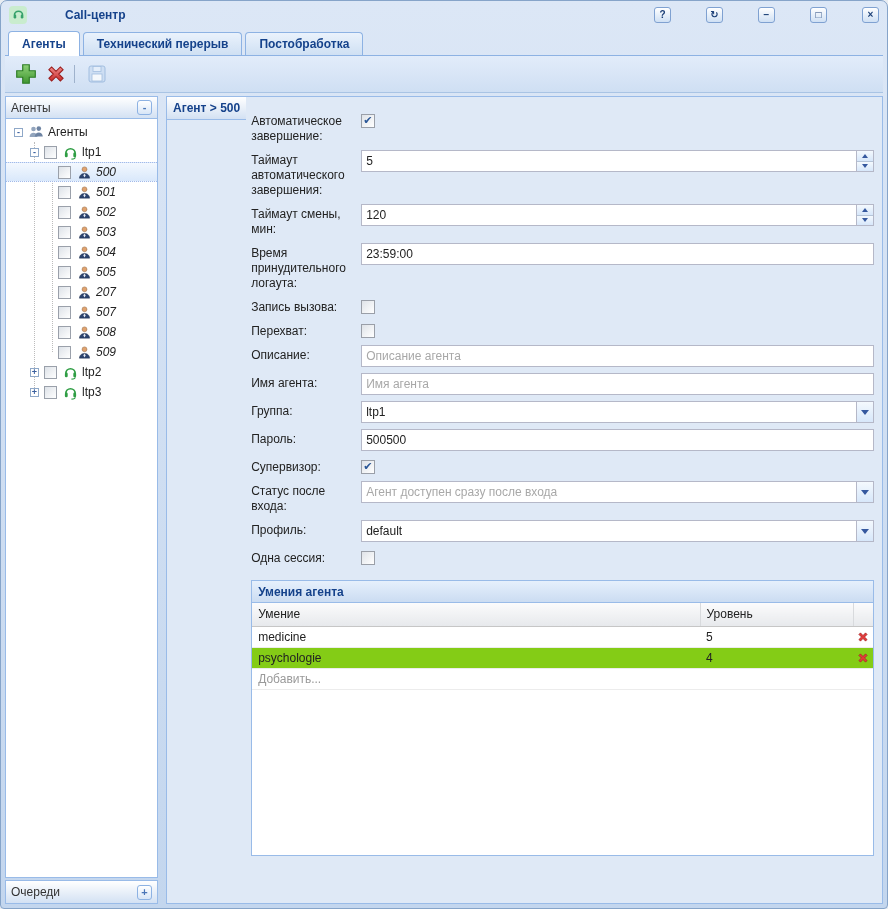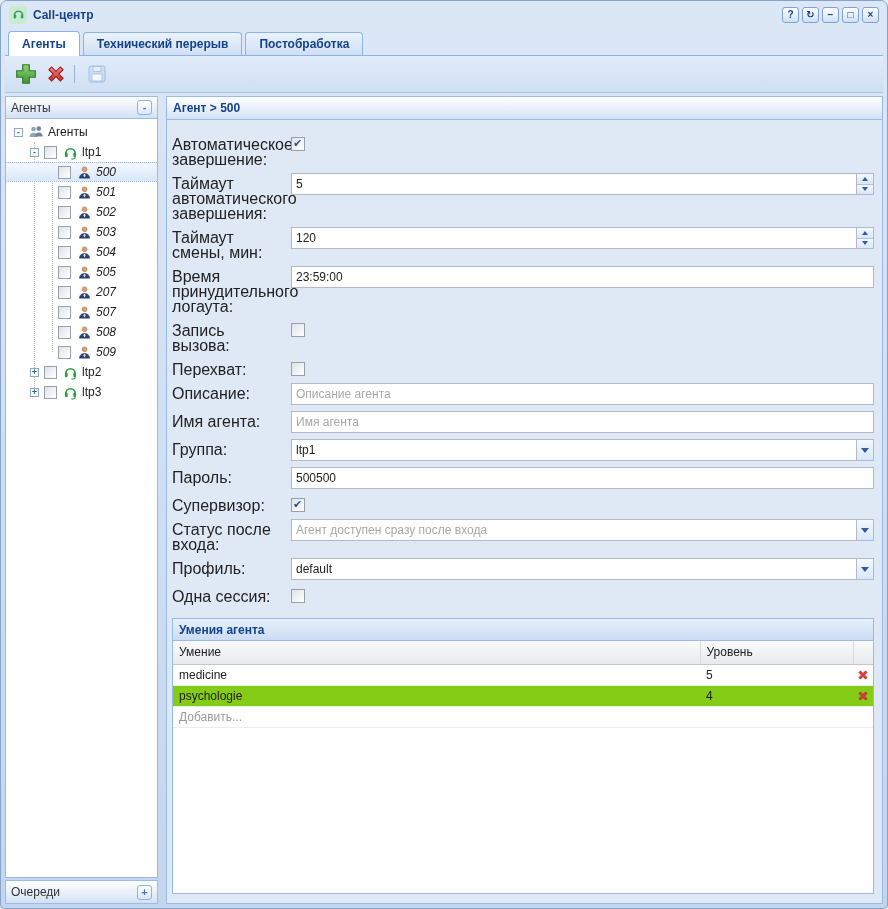--- a/index.html
+++ b/index.html
@@ -6,21 +6,21 @@
   *{box-sizing:border-box;}
   .window{
     width:888px;height:909px;margin:0 auto;
     border:1px solid #86a4c9;border-radius:7px 7px 4px 4px;
     background:linear-gradient(#dce7f6,#c3d6ee);
     padding:0 4px 4px 4px;
     display:flex;flex-direction:column;
     overflow:hidden;
   }
   
-  .titlebar{height:27px;display:flex;align-items:center;padding:0 4px;}
+  .titlebar{height:27px;display:flex;align-items:center;padding:0 4px;gap:32px;}
   .app-icon{width:18px;height:18px;border-radius:4px;background:#c9ecce;display:flex;align-items:center;justify-content:center;margin-right:6px;}
   .win-title{font-size:12px;font-weight:bold;color:#15428b;flex:1;}
   .win-btn{width:17px;height:16px;margin-left:3px;border:1px solid #7fa1d1;border-radius:3px;
     background:linear-gradient(#ffffff,#cfe0f4);color:#1b3f77;font-size:10px;font-weight:bold;
     line-height:14px;text-align:center;cursor:pointer;}
   
   .tabbar{height:28px;display:flex;align-items:flex-end;padding-left:3px;border-bottom:1px solid #8db2e3;}
   .tab{height:23px;line-height:22px;padding:0 13px;margin-right:3px;font-size:12px;font-weight:bold;color:#15428b;
     border:1px solid #8db2e3;border-bottom:none;border-radius:4px 4px 0 0;
     background:linear-gradient(#eaf2fc,#cfe0f3);cursor:pointer;}
@@ -53,26 +53,26 @@
   .trow.selected{background:linear-gradient(#f3f8fe,#d9e8fb);border-top:1px dotted #a3bae9;border-bottom:1px dotted #a3bae9;}
   .expander{width:9px;height:9px;border:1px solid #8fa8c8;background:#fff;color:#3a5f9e;
     font-size:9px;line-height:7px;text-align:center;margin-right:5px;flex:none;cursor:pointer;font-weight:bold;}
   .tree-cb{width:13px;height:13px;border:1px solid #9aa0aa;background:linear-gradient(135deg,#dde2e8,#ffffff);
     margin-right:5px;flex:none;cursor:pointer;}
   .ticon{width:16px;height:16px;margin-right:4px;flex:none;display:flex;align-items:center;justify-content:center;}
   .tlabel{padding-right:4px;}
   
   .splitter{width:8px;cursor:col-resize;}
   
-  .main{flex:1;border:1px solid #99bbe8;display:flex;flex-direction:column;background:#dfe9f6;min-width:0;}
+  .main{flex:1;border:1px solid #99bbe8;display:flex;flex-direction:row;background:#dfe9f6;min-width:0;}
   .main-header{height:23px;background:linear-gradient(#ffffff,#d3e1f3);border-bottom:1px solid #99bbe8;
     display:flex;align-items:center;padding:0 6px;font-size:12px;font-weight:bold;color:#15428b;}
   .form-area{flex:1;padding:14px 8px 8px 5px;overflow:hidden;display:flex;flex-direction:column;}
   .frow{display:flex;margin-bottom:6px;}
-  .flabel{width:100px;margin-right:19px;font-size:16px;line-height:15px;color:#222;padding-top:3px;flex:none;}
+  .flabel{width:100px;margin-right:10px;font-size:12px;line-height:15px;color:#222;padding-top:3px;flex:none;}
   .fctrl{flex:1;display:flex;align-items:flex-start;min-width:0;}
   .txt{height:22px;border:1px solid #b5b8c8;background:#fff;font-size:12px;color:#222;padding:0 4px;
     font-family:"Liberation Sans","DejaVu Sans",sans-serif;width:100%;}
   .txt::placeholder{color:#a8a8a8;opacity:1;}
   .wrap{display:flex;width:100%;}
   .wrap .txt{flex:1;min-width:0;}
   .spin{width:17px;height:22px;display:flex;flex-direction:column;border:1px solid #b5b8c8;border-left:none;flex:none;}
   .spin-b{flex:1;background:linear-gradient(#f4f9fe,#d7e7fa);display:flex;align-items:center;justify-content:center;cursor:pointer;}
   .spin-b.up{border-bottom:1px solid #b5c4d8;}
   .arr-up{width:0;height:0;border-left:3px solid transparent;border-right:3px solid transparent;border-bottom:4px solid #35589f;}

